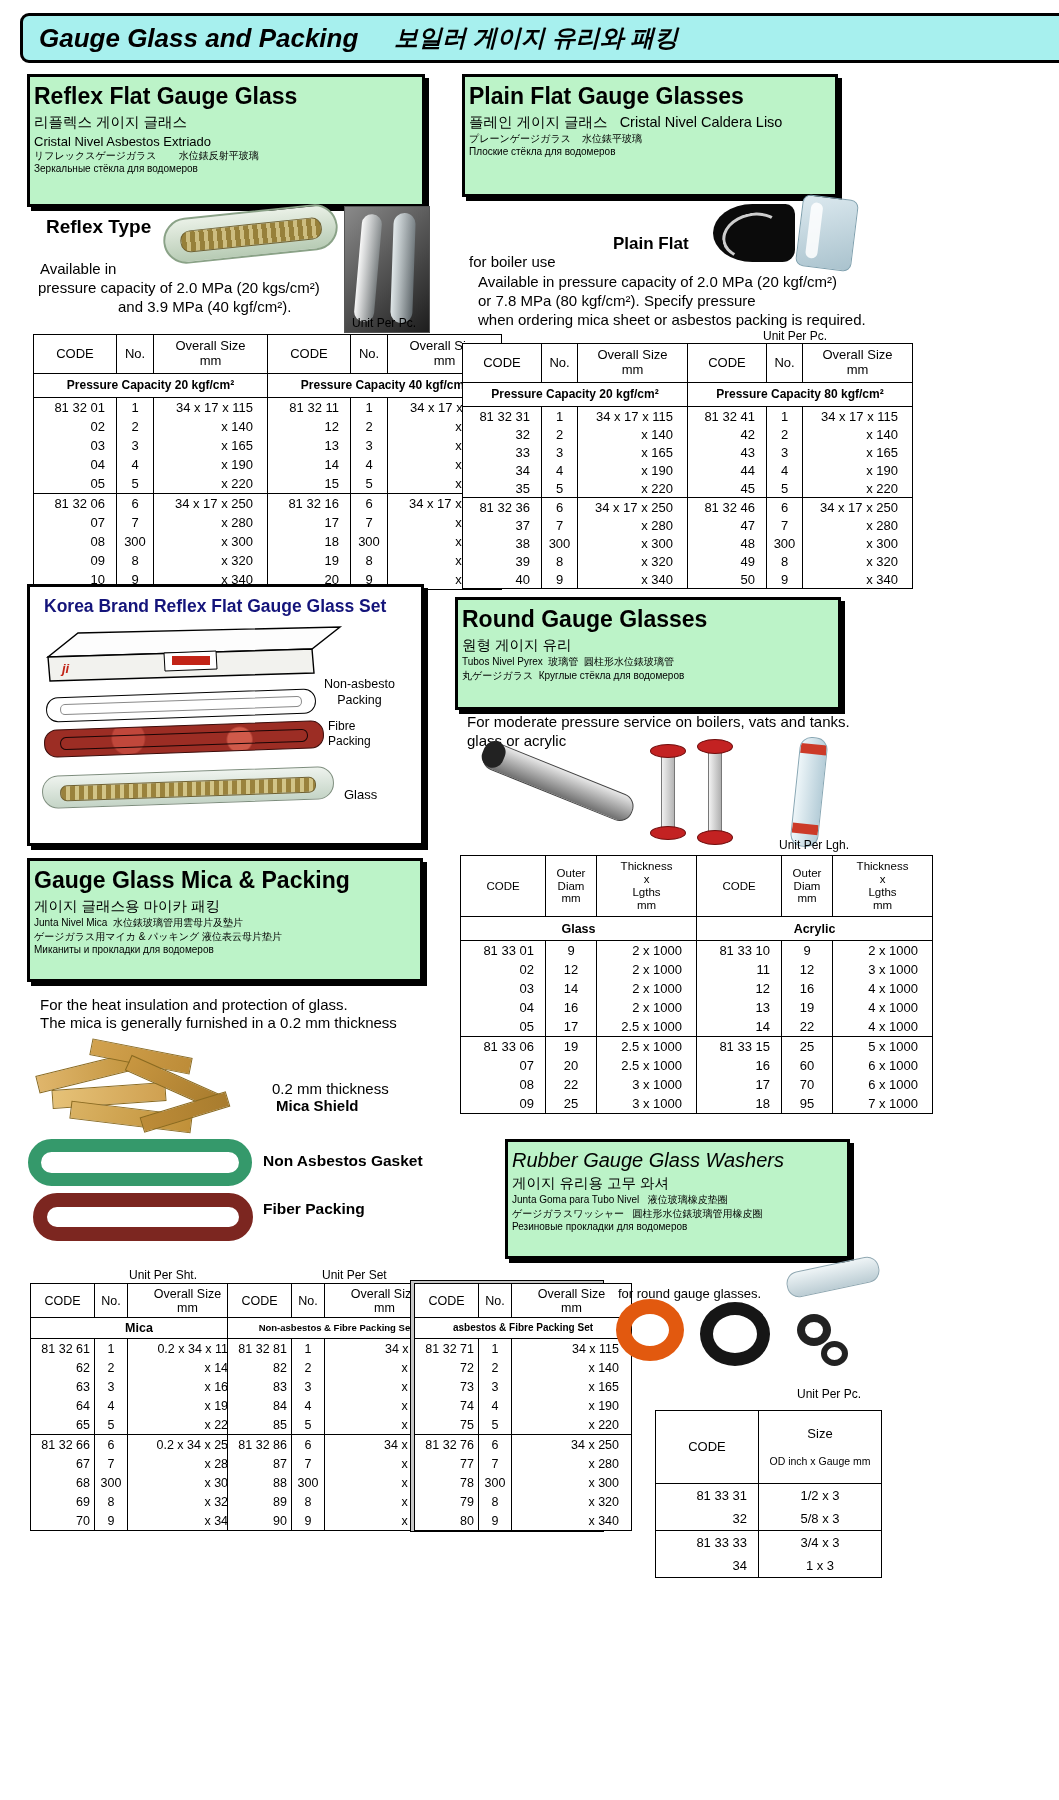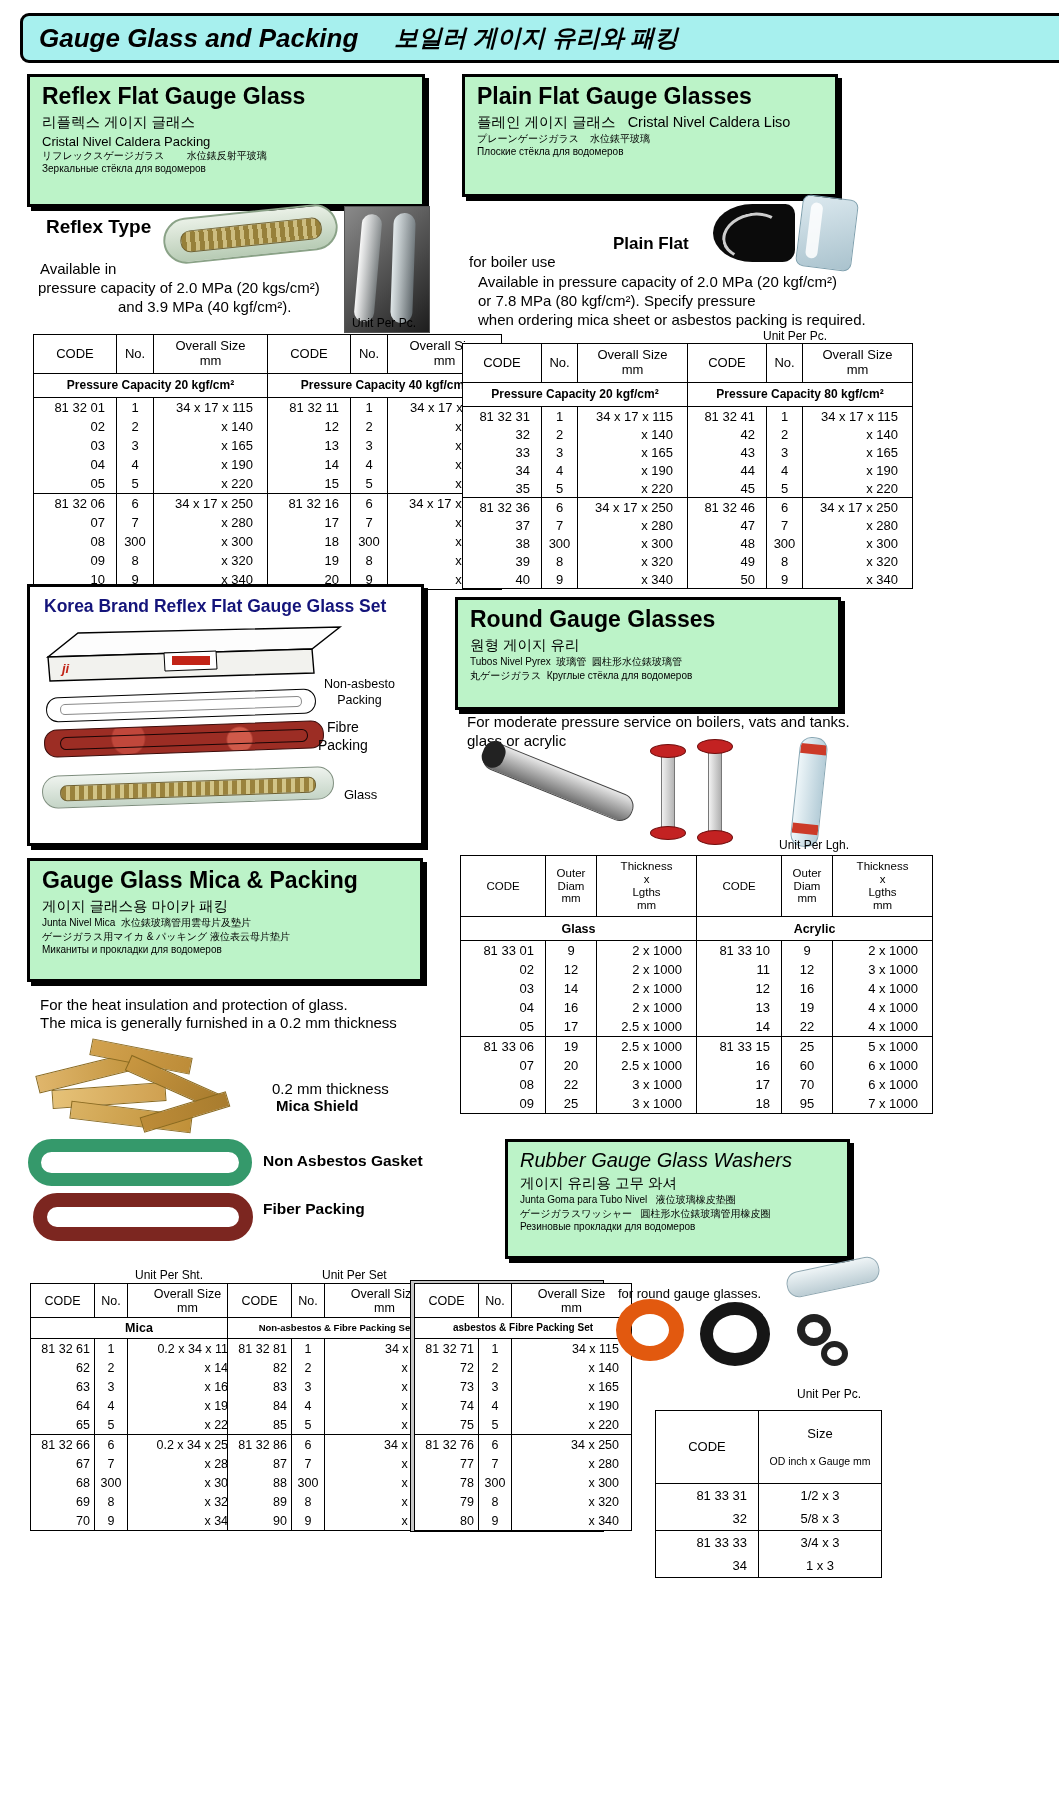--- a/index.html
+++ b/index.html
@@ -5,21 +5,21 @@
   html,body{margin:0;padding:0}
   body{font-family:"Liberation Sans","DejaVu Sans",sans-serif;background:#ffffff;color:#000}
   .page{position:relative;width:1059px;height:1800px;background:#fff;overflow:hidden}
   .t{position:absolute}
   .pre{white-space:pre}
   .b{font-weight:bold}
   .i{}
   .d{font-size:15px}
   .unit{font-size:12px}
   .hdr{background:#a7f0ee;border:3px solid #000;border-radius:9px;display:flex;align-items:center;padding:0 16px;font-weight:bold;font-style:italic}
-  .gbox{background:#bcf3c8;border:3px solid #000;box-shadow:4px 4px 0 #000;padding:7px 12px;box-sizing:border-box}
+  .gbox{background:#bcf3c8;border:3px solid #000;box-shadow:4px 4px 0 #000;padding:7px 4px;box-sizing:border-box}
   .wbox{background:#fff;border:3px solid #000;box-shadow:4px 4px 0 #000;box-sizing:border-box}
   .gbox .bt{font-size:23px;font-weight:bold;line-height:1.12}
   .gbox .bt2{font-size:20px;font-weight:normal;font-style:italic;line-height:1.12}
   .gbox .l1{font-size:14.5px;margin-top:3px}
   .gbox .l2{font-size:13px;margin-top:2px}
   .gbox .l3{font-size:10px;margin-top:0}
   .kt{font-size:17.5px;font-weight:bold;color:#14147a;padding:9px 0 0 14px}
 
   table.cat{border-collapse:collapse;table-layout:fixed;border:1.6px solid #000;background:#fff}
   .cat th{font-weight:normal;text-align:center;vertical-align:middle;white-space:pre-line;line-height:1.12;padding:1px 2px}
@@ -61,21 +61,21 @@
 <div class="page">
 
   <div class="t hdr" style="left:20px;top:13px;width:1017px;height:44px">
     <span style="font-size:26px">Gauge Glass and Packing</span>
     <span style="font-size:24px;margin-left:36px">보일러 게이지 유리와 패킹</span>
   </div>
 
   <div class="t gbox" style="left:27px;top:74px;width:398px;height:133px">
     <div class="bt">Reflex Flat Gauge Glass</div>
     <div class="l1">리플렉스 게이지 글래스</div>
-    <div class="l2">Cristal Nivel Caldera Packing</div>
+    <div class="l2">Cristal Nivel Asbestos Extriado</div>
     <div class="l3 pre">リフレックスゲージガラス        水位錶反射平玻璃</div>
     <div class="l3">Зеркальные стёкла для водомеров</div>
   </div>
 
   <div class="t b" style="left:46px;top:216px;font-size:19px">Reflex Type</div>
 
   <div class="t" style="left:163px;top:211px;width:175px;height:46px;transform:rotate(-6deg)">
     <div style="position:absolute;left:0;top:0;right:0;bottom:0;background:linear-gradient(180deg,#e9f0e6,#b7cbb4);border:2px solid #8aa287;border-radius:23px"></div>
     <div style="position:absolute;left:17px;top:13px;width:140px;height:20px;border-radius:10px;border:1px solid #6f6030;background:repeating-linear-gradient(90deg,#97803a 0 5px,#cdbd80 5px 9px)"></div>
   </div>
@@ -203,21 +203,21 @@
       <div style="position:absolute;left:13px;top:6px;right:13px;height:9px;border:1px solid #888;border-radius:5px"></div>
     </div>
     <div style="position:absolute;left:14px;top:138px;width:278px;height:26px;border:1px solid #3a0c0a;border-radius:13px;background:radial-gradient(circle at 30% 40%,#c0473b 0 8%,transparent 9%),radial-gradient(circle at 70% 60%,#d05a4a 0 6%,transparent 7%),#9c2d24;transform:rotate(-2deg)">
       <div style="position:absolute;left:15px;top:7px;right:15px;height:11px;border:1.5px solid #1a0505;border-radius:6px"></div>
     </div>
     <div style="position:absolute;left:12px;top:184px;width:290px;height:31px;border:1px solid #7d8d7d;border-radius:16px;background:linear-gradient(180deg,#eef3ee,#c4d4c6);transform:rotate(-2deg)">
       <div style="position:absolute;left:17px;top:9px;right:17px;height:14px;border-radius:7px;border:1px solid #6f6030;background:repeating-linear-gradient(90deg,#9a823c 0 5px,#d2c487 5px 9px)"></div>
     </div>
     <div style="position:absolute;left:294px;top:90px;font-size:12.5px;text-align:center;white-space:pre-line;line-height:1.25">Non-asbesto
 Packing</div>
-    <div style="position:absolute;left:288px;top:132px;font-size:14px;text-align:center;white-space:pre-line;line-height:1.25">Fibre
+    <div style="position:absolute;left:298px;top:132px;font-size:12px;white-space:pre-line;line-height:1.25">Fibre
 Packing</div>
     <div style="position:absolute;left:314px;top:200px;font-size:13px">Glass</div>
   </div>
 
   <div class="t gbox" style="left:27px;top:858px;width:396px;height:124px">
     <div class="bt">Gauge Glass Mica &amp; Packing</div>
     <div class="l1">게이지 글래스용 마이카 패킹</div>
     <div class="l3 pre">Junta Nivel Mica  水位錶玻璃管用雲母片及墊片</div>
     <div class="l3">ゲージガラス用マイカ &amp; パッキング 液位表云母片垫片</div>
     <div class="l3">Миканиты и прокладки для водомеров</div>
@@ -236,21 +236,21 @@
   </div>
   <div class="t d" style="left:272px;top:1080px">0.2 mm thickness</div>
   <div class="t b" style="left:276px;top:1097px;font-size:15px">Mica Shield</div>
 
   <div class="t" style="left:28px;top:1139px;width:224px;height:47px;border:13px solid #35996b;border-radius:24px;background:#fff;box-sizing:border-box"></div>
   <div class="t b" style="left:263px;top:1152px;font-size:15.5px">Non Asbestos Gasket</div>
 
   <div class="t" style="left:33px;top:1193px;width:220px;height:48px;border:14px solid #7c2620;border-radius:24px;background:#fff;box-sizing:border-box"></div>
   <div class="t b" style="left:263px;top:1200px;font-size:15.5px">Fiber Packing</div>
 
-  <div class="t unit" style="left:135px;top:1268px">Unit Per Sht.</div>
+  <div class="t unit" style="left:129px;top:1268px">Unit Per Sht.</div>
   <div class="t unit" style="left:322px;top:1268px">Unit Per Set</div>
 
   <table class="t cat tsmall sep6" style="left:30px;top:1283px">
     <thead>
       <tr class="cols">
           <th class="c0">CODE</th>
           <th class="c1">No.</th>
           <th class="c2">Overall Size
 mm</th>
         </tr>

